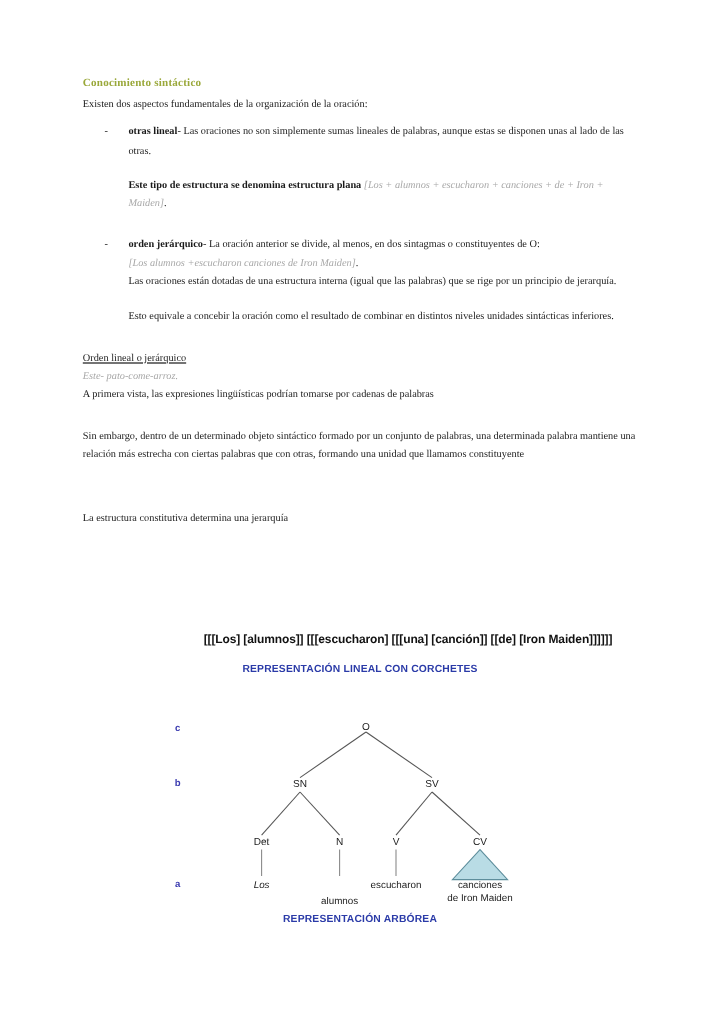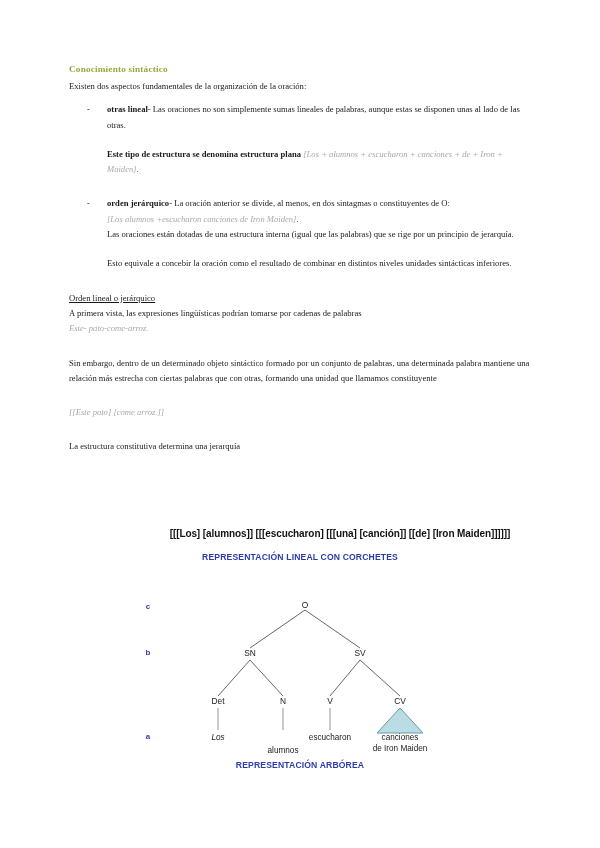--- a/index.html
+++ b/index.html
@@ -185,31 +185,30 @@
     <div class="indent-block">Las oraciones están dotadas de una estructura interna (igual que las palabras) que se rige por un principio de jerarquía.</div>
 
     <div class="spacer-md"></div>
 
     <div class="indent-block">Esto equivale a concebir la oración como el resultado de combinar en distintos niveles unidades sintácticas inferiores.</div>
 
     <div class="spacer-lg"></div>
 
     <p class="ul-head">Orden lineal o jerárquico</p>
 
+    <p class="para ex">Este- pato-come-arroz.</p>
+
     <p class="para">A primera vista, las expresiones lingüísticas podrían tomarse por cadenas de palabras</p>
 
-    <p class="para ex">Este- pato-come-arroz.</p>
-
     <div class="spacer-lg"></div>
 
     <p class="para">Sin embargo, dentro de un determinado objeto sintáctico formado por un conjunto de palabras, una determinada palabra mantiene una relación más estrecha con ciertas palabras que con otras, formando una unidad que llamamos constituyente</p>
 
     <div class="spacer-lg"></div>
 
-    <p class="para ex">[[Este pato] [come arroz.]]</p>
 
     <div class="spacer-lg"></div>
 
     <p class="para">La estructura constitutiva determina una jerarquía</p>
 
   </div>
 
   <div class="figure">
 
     <div class="bracket-line">[[[Los] [alumnos]] [[[escucharon] [[[una] [canción]] [[de] [Iron Maiden]]]]]]</div>

